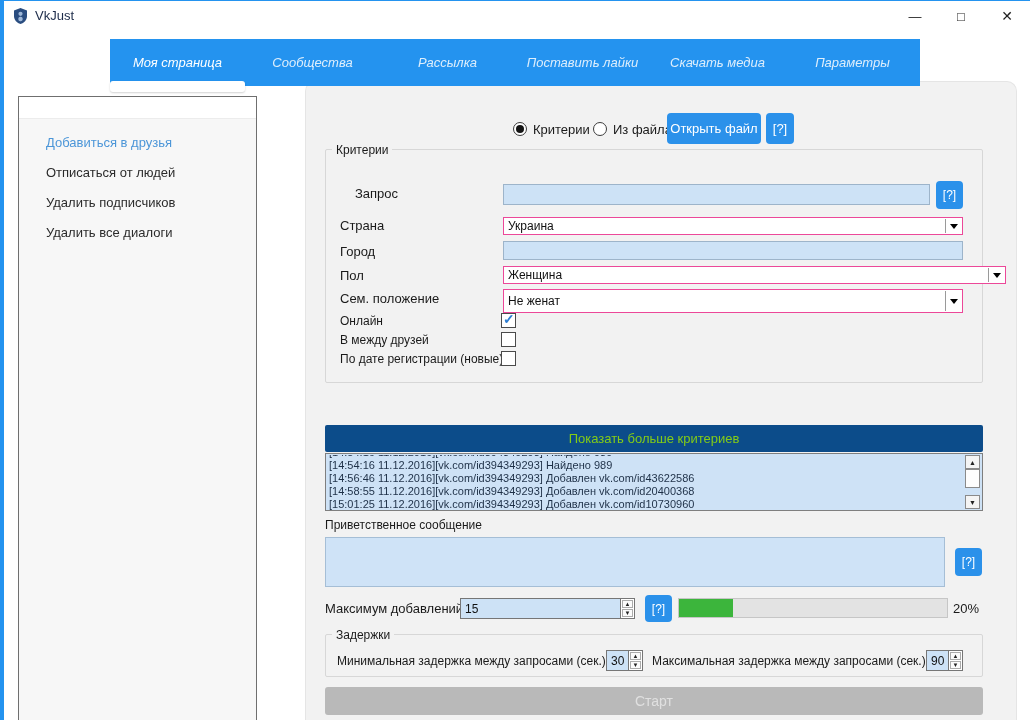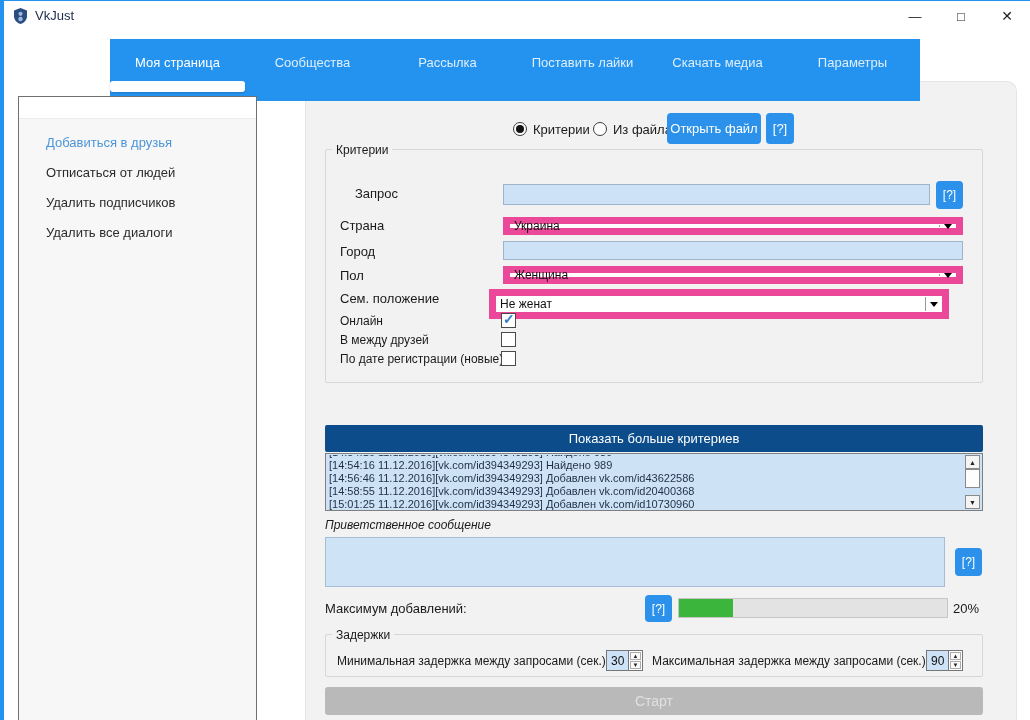--- a/index.html
+++ b/index.html
@@ -13,21 +13,21 @@
   
   .titlebar { position:absolute; left:4px; top:0; width:1026px; height:30px; background:#fff; }
   .app-icon { position:absolute; left:9px; top:7px; width:15px; height:16px; }
   .win-title { position:absolute; left:31px; top:7px; font-size:13px; color:#1c2b49; }
   .win-controls { position:absolute; right:0; top:0; height:30px; display:flex; }
   .win-btn { width:46px; height:30px; display:flex; align-items:center; justify-content:center;
              font-size:13px; color:#1f1f1f; cursor:default; }
   .win-btn.close { font-size:14px; }
 
   
-  .tabbar { position:absolute; left:110px; top:38px; width:810px; height:62px; background:#2493ef; display:flex; }
+  .tabbar { position:absolute; left:110px; top:38px; width:810px; height:47px; background:#2493ef; display:flex;font-style:italic; }
   .tab { width:135px; height:47px; display:flex; align-items:center; justify-content:center;
          font-size:13px; color:#ddeefc; position:relative; cursor:pointer; }
   .tab.selected { color:#ffffff; }
   .tab-indicator { position:absolute; left:0px; bottom:-6px; width:135px; height:11px; background:#fff;
                    border-radius:3px; box-shadow:0 1px 2px rgba(0,0,0,.18); }
 
   
   .main-panel { position:absolute; left:305px; top:80px; width:712px; height:640px; background:#f2f2f2;
                 border:1px solid #e5e5e5; border-bottom:none; border-radius:10px 10px 0 0; }
   .sidebar { position:absolute; left:18px; top:95px; width:239px; height:625px; background:#f7f7f7;
@@ -46,31 +46,31 @@
   .radio { position:absolute; width:14px; height:14px; border:1px solid #3c3c3c; border-radius:50%; background:#fff; cursor:pointer; }
   .radio.sel::after { content:""; position:absolute; left:2px; top:2px; width:8px; height:8px; border-radius:50%; background:#141414; }
 
   .btn-blue { position:absolute; background:#2b91ea; color:#fff; border:none; border-radius:4px;
               font-size:13px; font-family:"Liberation Sans",sans-serif; cursor:pointer;
               display:flex; align-items:center; justify-content:center; }
 
   .input-lb { position:absolute; background:#cde2f6; border:1px solid #9db4ca; font-size:12px; color:#123;
               font-family:"Liberation Sans",sans-serif; padding:0 4px; }
 
-  .combo { position:absolute; background:#fff; border:7px solid #ec4899; font-size:12px; color:#111;
+  .combo { position:absolute; background:#fff; border:1px solid #ec4899; font-size:12px; color:#111;
            display:flex; align-items:center; padding-left:4px; cursor:pointer; }
   .combo-arrow { position:absolute; right:1px; top:1px; bottom:1px; width:16px; border-left:1px solid #9a9a9a;
                  display:flex; align-items:center; justify-content:center; background:#fff; }
   .combo-arrow::after { content:""; border:4px solid transparent; border-top:5px solid #000; margin-top:5px; }
 
   .cb { position:absolute; width:15px; height:15px; background:#fff; border:1px solid #4a4a4a; cursor:pointer; }
   .cb.checked::after { content:"\2713"; position:absolute; left:1px; top:-3px; font-size:14px; font-weight:bold; color:#2d7dd2; }
 
   .dark-btn { position:absolute; left:325px; top:424px; width:658px; height:27px; background:#0c4c8a;
-              color:#ffffff; font-size:13px; border:none; border-radius:2px; cursor:pointer;
+              color:#84cc16; font-size:13px; border:none; border-radius:2px; cursor:pointer;
               display:flex; align-items:center; justify-content:center; font-family:"Liberation Sans",sans-serif; }
 
   
   .log { position:absolute; left:325px; top:452px; width:658px; height:58px; background:#cee2f6;
          border:1px solid #7f7f7f; overflow:hidden; }
   .log-rows { position:absolute; left:3px; top:1px; right:20px; font-size:11px; color:#1e3047; line-height:13px; white-space:nowrap; }
   .log-partial { height:4px; overflow:hidden; }
   .log-partial span { display:block; margin-top:-9px; }
   .scrollbar { position:absolute; right:1px; top:1px; width:17px; bottom:1px; }
   .sb-btn { position:absolute; left:1px; width:15px; height:14px; background:#f4f4f4; border:1px solid #8a8a8a;
@@ -172,27 +172,27 @@
   <span class="lbl" style="left:340px; top:217px;">Страна</span>
   <div class="combo" style="left:503px; top:216px; width:460px; height:18px;">
     <span>Украина</span>
     <span class="combo-arrow"></span>
   </div>
 
   <span class="lbl" style="left:340px; top:243px;">Город</span>
   <input class="input-lb" style="left: 503px; top: 240px; width: 460px; height: 19px;" value="">
 
   <span class="lbl" style="left:340px; top:267px;">Пол</span>
-  <div class="combo" style="left:503px; top:265px; width:460px; height:18px;">
+  <div class="combo" style="left:503px; top:265px; width:503px; height:18px;">
     <span>Женщина</span>
     <span class="combo-arrow"></span>
   </div>
 
   <span class="lbl" style="left:340px; top:290px;">Сем. положение</span>
-  <div class="combo" style="left:489px; top:288px; width:460px; height:30px;">
+  <div class="combo" style="left:503px; top:288px; width:460px; height:24px;">
     <span>Не женат</span>
     <span class="combo-arrow"></span>
   </div>
 
   <span class="lbl small" style="left:340px; top:313px;text-align:right;">Онлайн</span>
   <div class="cb checked" style="left:501px; top:312px;"></div>
 
   <span class="lbl small" style="left:340px; top:332px;">В между друзей</span>
   <div class="cb" style="left:501px; top:331px;"></div>
 
@@ -211,25 +211,32 @@
       <div>[14:58:55 11.12.2016][vk.com/id394349293] Добавлен vk.com/id20400368</div>
       <div>[15:01:25 11.12.2016][vk.com/id394349293] Добавлен vk.com/id10730960</div>
     </div>
     <div class="scrollbar">
       <div class="sb-btn sb-up">▲</div>
       <div class="sb-thumb"></div>
       <div class="sb-btn sb-down">▼</div>
     </div>
   </div>
 
-  <span class="lbl small" style="left:325px; top:517px;font-style:italic;">Приветственное сообщение</span>
+  <span class="lbl small" style="left:325px; top:517px;">Приветственное сообщение</span>
   <textarea class="greeting-box" style=""></textarea>
   <button class="btn-blue" style="left:955px; top:547px; width:27px; height:28px; font-size:12px;">[?]</button>
 
   <span class="lbl" style="left:325px; top:600px;">Максимум добавлений:</span>
+  <div class="spin" style="left:460px; top:597px; width:175px; height:21px;">
+    <span class="spin-val">15</span>
+    <div class="spin-btns">
+      <div>▲</div>
+      <div>▼</div>
+    </div>
+  </div>
   <button class="btn-blue" style="left:645px; top:594px; width:27px; height:27px; font-size:12px;">[?]</button>
   <div class="pbar">
     <div class="pfill" style="width: 20%;"></div>
   </div>
   <span class="lbl" style="left:953px; top:600px;">20%</span>
 
   <div class="groupbox" style="left:325px; top:633px; width:658px; height:43px;"></div>
   <span class="legend" style="left:332px; top:627px;">Задержки</span>
   <span class="lbl small" style="left:337px; top:653px;">Минимальная задержка между запросами (сек.):</span>
   <div class="spin" style="left:606px; top:649px; width:37px; height:21px;">

